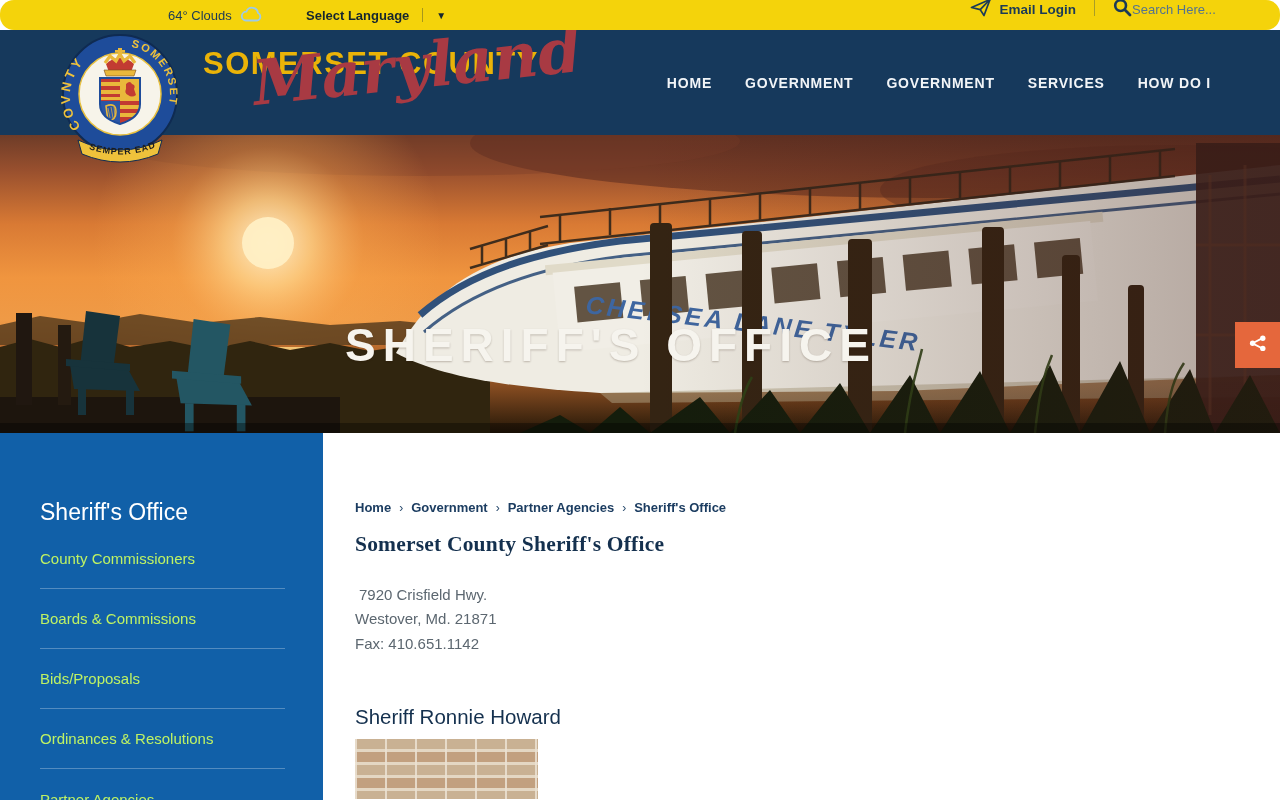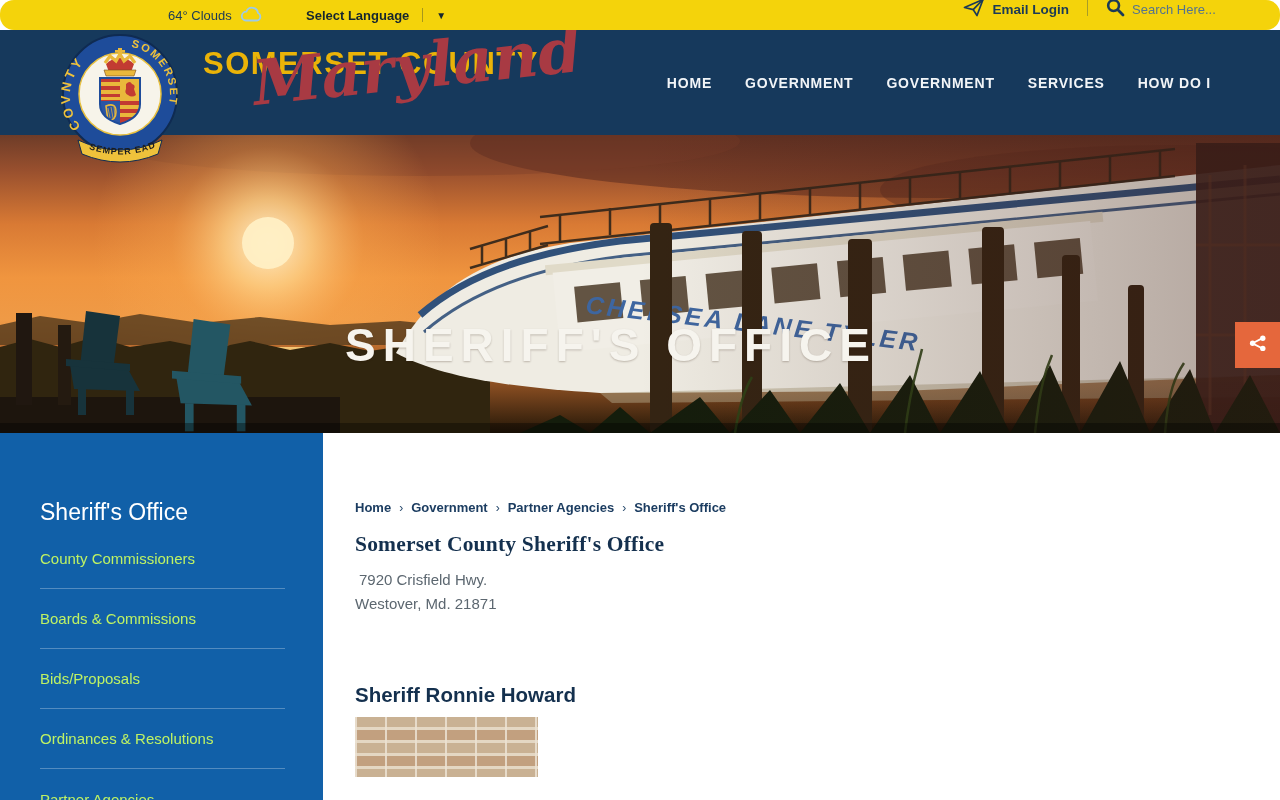--- a/index.html
+++ b/index.html
@@ -11,21 +11,21 @@
   .topbar { position:absolute; left:0; top:0; width:1280px; height:30px; background:#F4D30B; z-index:20;border-radius:14px; }
   .topbar-item { position:absolute; top:0; height:30px; display:flex; align-items:center; gap:7px;
                  font-size:13px; color:#1B3A57; }
   .weather { left:168px; font-weight:500; }
   .lang { left:306px; font-weight:700; color:#16262F; cursor:pointer; }
   .lang .vsep { width:1px; height:14px; background:rgba(20,40,60,.35); margin:0 6px; }
   .lang .caret { font-size:10px; color:#16262F; }
   .right-cluster { position:absolute; right:44px; top:0; height:18px; display:flex; gap:12px; }
   .email-login { display:flex; align-items:center; gap:7px; font-size:13.5px; font-weight:600; color:#1B3A57; cursor:pointer; }
   .bar-div { width:1px; height:16px; background:rgba(27,58,94,.35); margin:0 6px; }
-  .searchbox { display:flex; align-items:center; gap:7px; }
+  .searchbox { display:flex; align-items:center; }
   .searchbox input { border:none; background:transparent; outline:none; width:104px;
                      font-family:"Liberation Sans",sans-serif; font-size:13px; color:#54738F; }
   .searchbox input::placeholder { color:#54738F; opacity:1; }
 
   
   .header { position:absolute; left:0; top:30px; width:1280px; height:105px; background:#16395C; z-index:10; }
   .brand-title { position:absolute; left:203px; top:16px; font-size:31px; font-weight:800;
                  letter-spacing:1.5px; color:#eab308; }
   .brand-script { position:absolute; left:252px; top:30px; font-family:"DejaVu Serif",serif;
                   font-style:italic; font-weight:600; font-size:62px; color:#A83A43;
@@ -52,25 +52,25 @@
   .side-list li { height:60px; display:flex; align-items:center; color:#bef264; font-size:15px;
                   border-bottom:1px solid rgba(255,255,255,.28); cursor:pointer; }
   .side-list li:last-child { border-bottom:none; }
 
   .main-content { position:absolute; left:323px; top:433px; right:0; bottom:0; background:#FFFFFF;
                   padding:67px 40px 0 32px; }
   .breadcrumb { display:flex; align-items:center; gap:8px; font-size:13px; font-weight:700; color:#1C3D61; }
   .breadcrumb .crumb { cursor:pointer; }
   .breadcrumb .crumb-sep { font-weight:400; color:#2A4B6E; font-size:12px; }
   .page-title { margin-top:17px; font-size:21.5px; font-weight:800; color:#14304E; letter-spacing:.2px;font-family:Liberation Serif, serif; }
-  .address { margin-top:11px; font-size:15px; color:#5C6770; }
+  .address { margin-top:26px; font-size:15px; color:#5C6770; }
   .address p { line-height:24.3px; }
   .address .indent { padding-left:4px; }
   .email-link { color:#4FA3DC; text-decoration:underline; cursor:pointer; }
-  .sheriff-heading { margin-top:66px; font-size:20.5px; font-weight:700; color:#14304E; }
+  .sheriff-heading { margin-top:49px; font-size:20.5px; font-weight:400; color:#14304E; }
   .sheriff-photo { margin-top:10px; width:183px; height:60px;
       background:
         repeating-linear-gradient(90deg, rgba(236,226,211,.85) 0 2px, rgba(0,0,0,0) 2px 30px),
         repeating-linear-gradient(180deg, #c9b193 0 10px, #e4d7c3 10px 13px, #c2a07f 13px 23px, #e4d7c3 23px 26px);
       }
 </style>
 </head>
 <body>
 
 <div class="page">
@@ -313,19 +313,20 @@
       <span class="crumb">Partner Agencies</span>
       <span class="crumb-sep">›</span>
       <span class="crumb">Sheriff's Office</span>
     </div>
 
     <h1 class="page-title">Somerset County Sheriff's Office</h1>
 
     <div class="address">
       <p class="indent">7920 Crisfield Hwy.</p>
       <p>Westover, Md. 21871</p>
+      <p>Fax: 410.651.1142</p>
     </div>
 
     <h2 class="sheriff-heading">Sheriff Ronnie Howard</h2>
     <div class="sheriff-photo"></div>
   </div>
 
 </div>
 
 </body></html>

